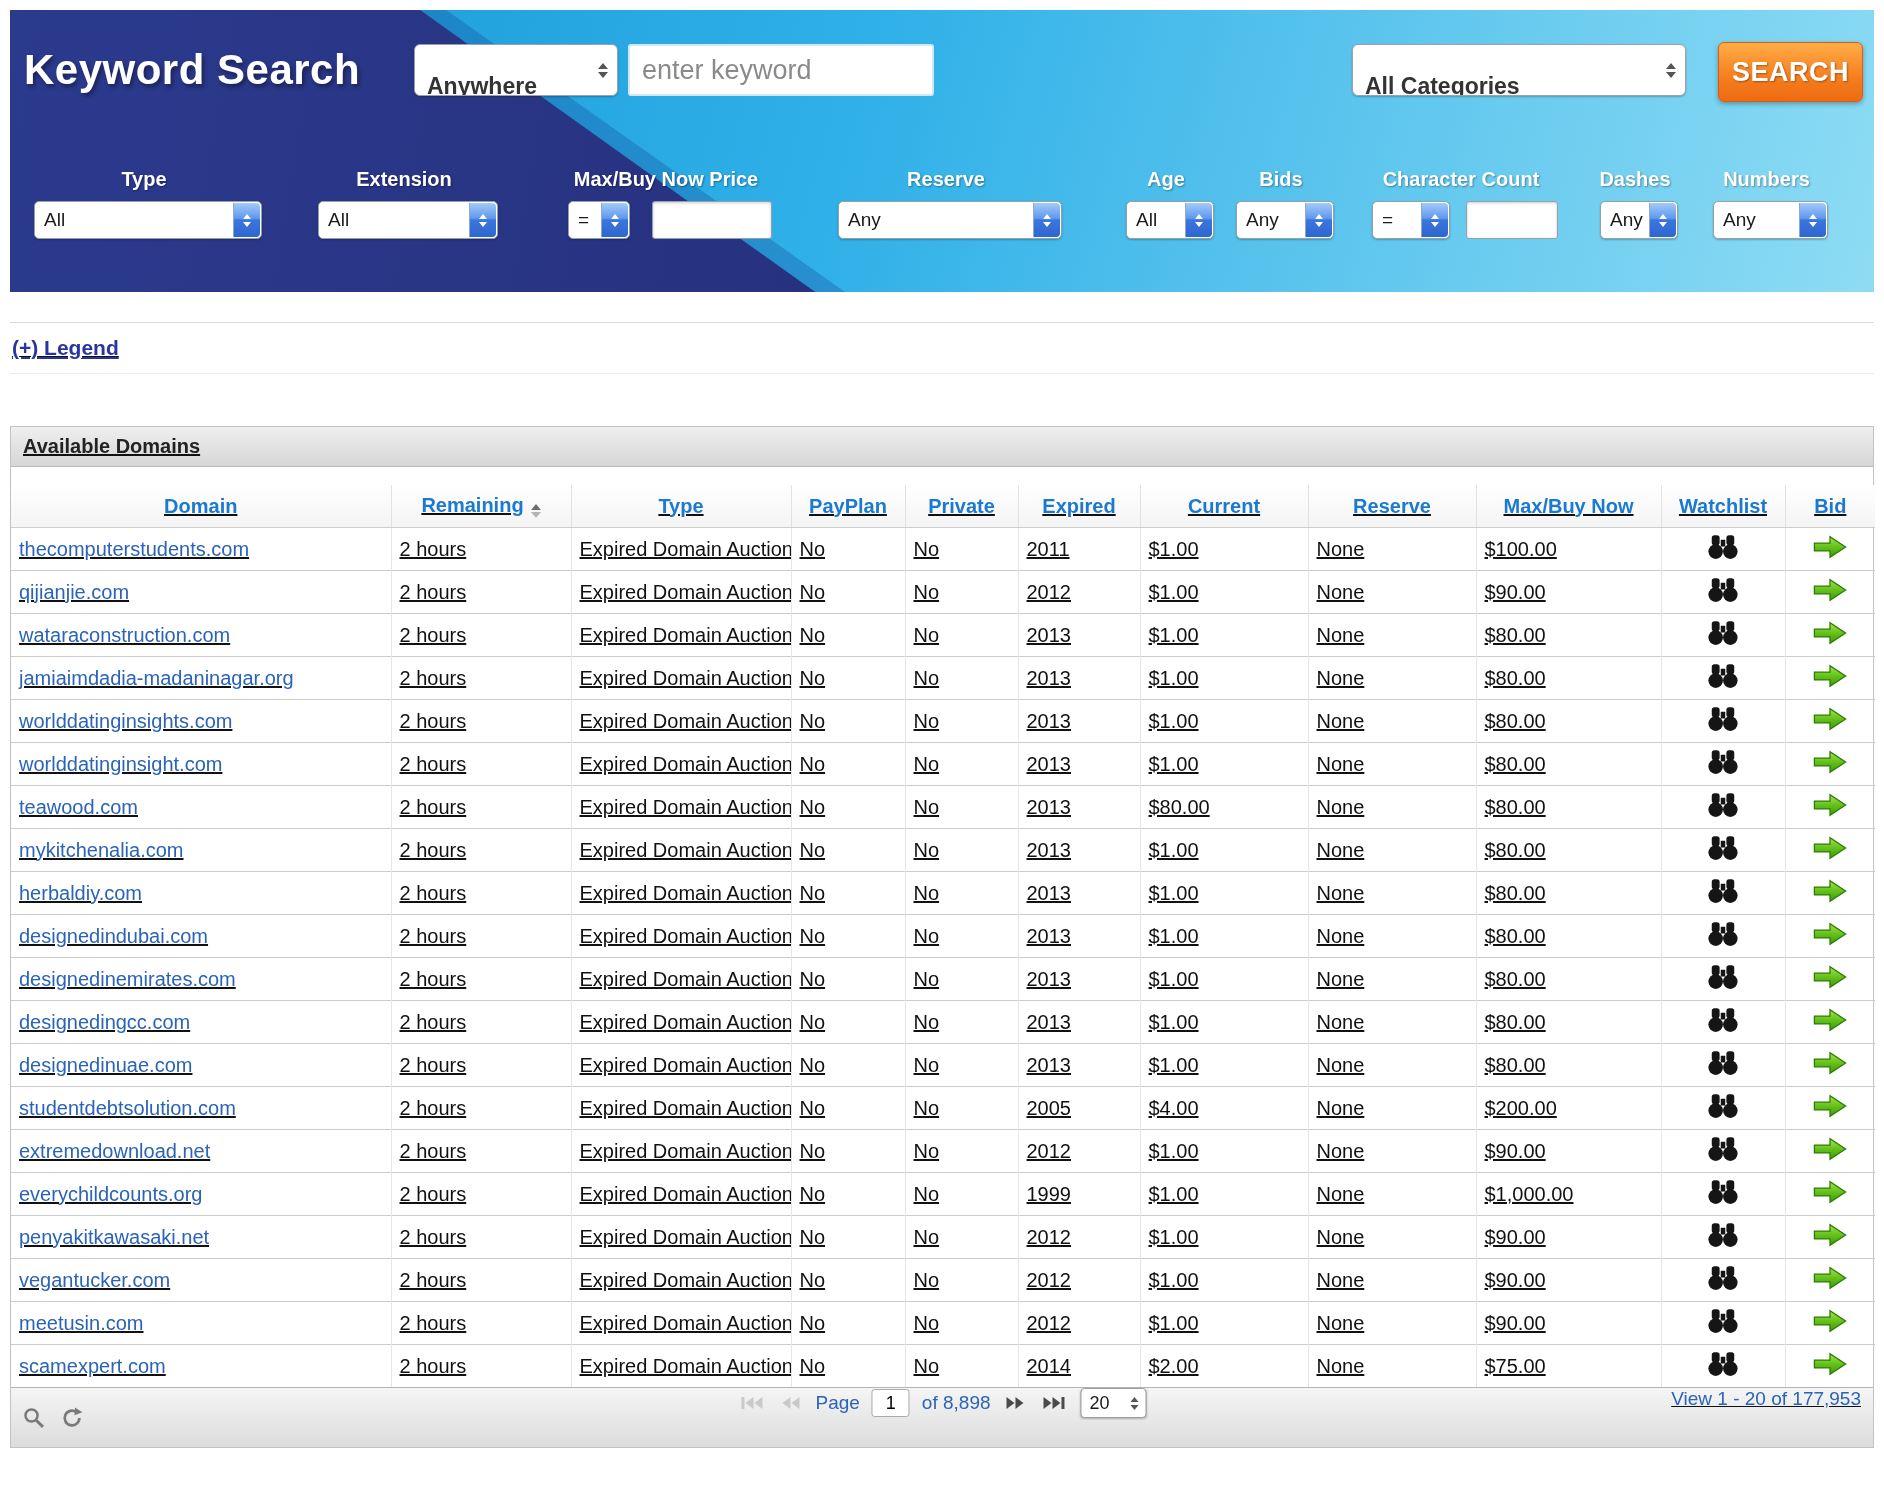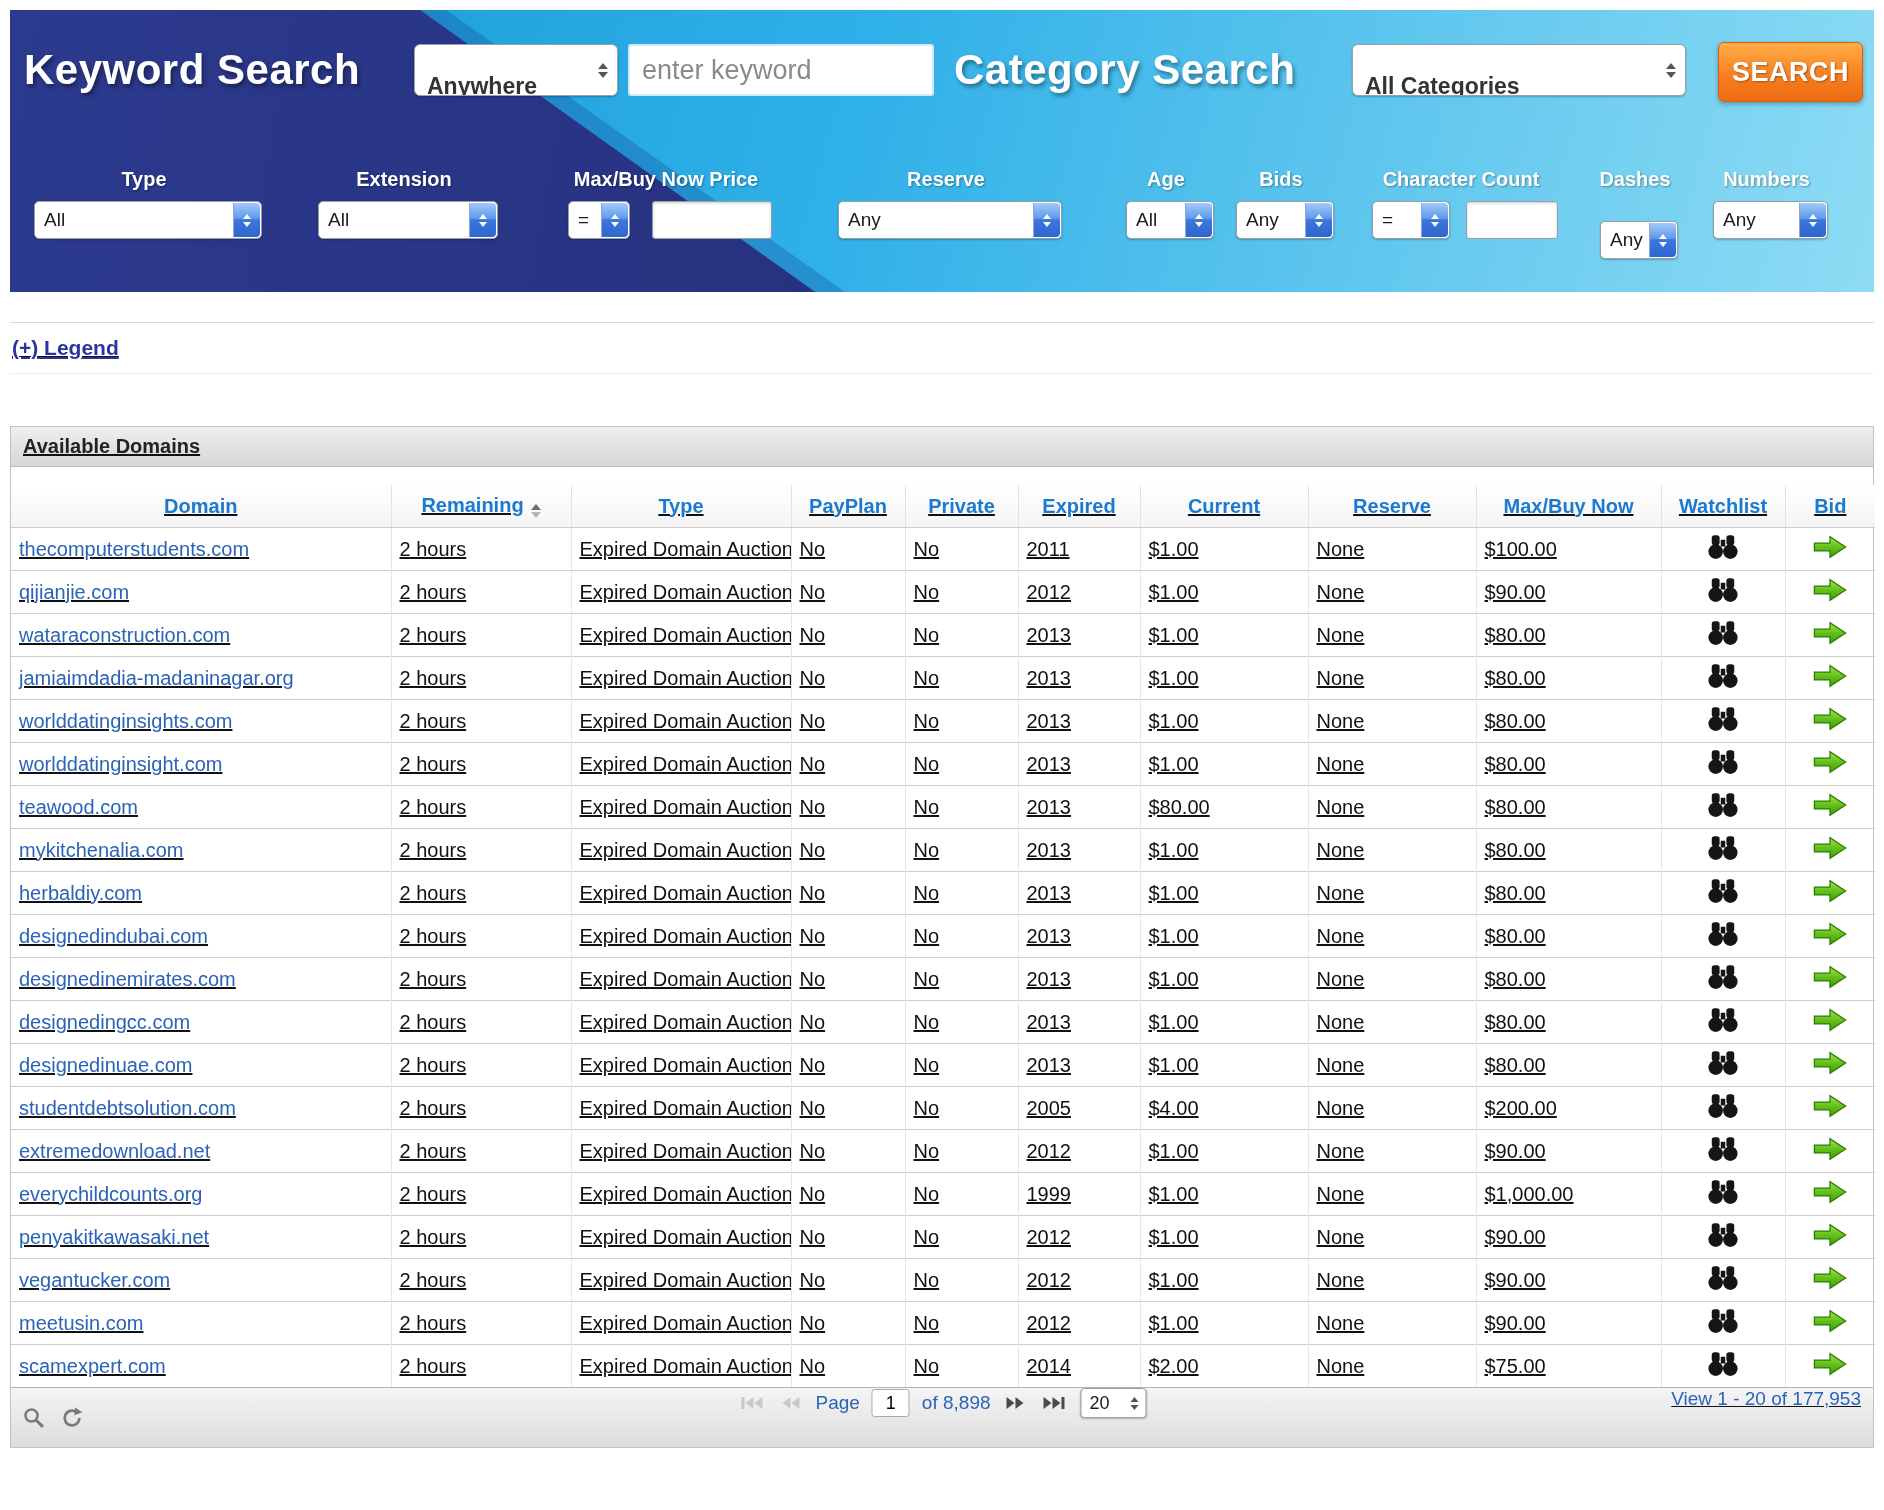--- a/index.html
+++ b/index.html
@@ -171,21 +171,20 @@
     <div class="sel big" id="scope-select">
       <span class="sel-text">Anywhere</span>
       <span class="sel-btn">
           <span class="t-up"></span>
           <span class="t-dn"></span>
         </span>
     </div>
 
     <input id="kw-input" type="text" placeholder="enter keyword" style="">
 
-    <div class="banner-title" id="cat-title">Category Search</div>
 
     <div class="sel big" id="cat-select">
       <span class="sel-text">All Categories</span>
       <span class="sel-btn">
           <span class="t-up"></span>
           <span class="t-dn"></span>
         </span>
     </div>
 
     <div id="search-btn">SEARCH</div>
@@ -276,21 +275,21 @@
           <span class="sel-text">=</span>
           <span class="sel-btn">
               <span class="t-up"></span>
               <span class="t-dn"></span>
             </span>
         </div>
         <input class="filter-input" style="width: 92px;" type="text" value="">
       </div>
     </div>
 
-    <div class="filter-group" style="left:1586px; width:78px;gap:20px;">
+    <div class="filter-group" style="left:1586px; width:78px;">
       <div class="filter-label">Dashes</div>
       <div class="filter-controls">
         <div class="sel" style="width:78px;">
           <span class="sel-text">Any</span>
           <span class="sel-btn">
               <span class="t-up"></span>
               <span class="t-dn"></span>
             </span>
         </div>
       </div>

